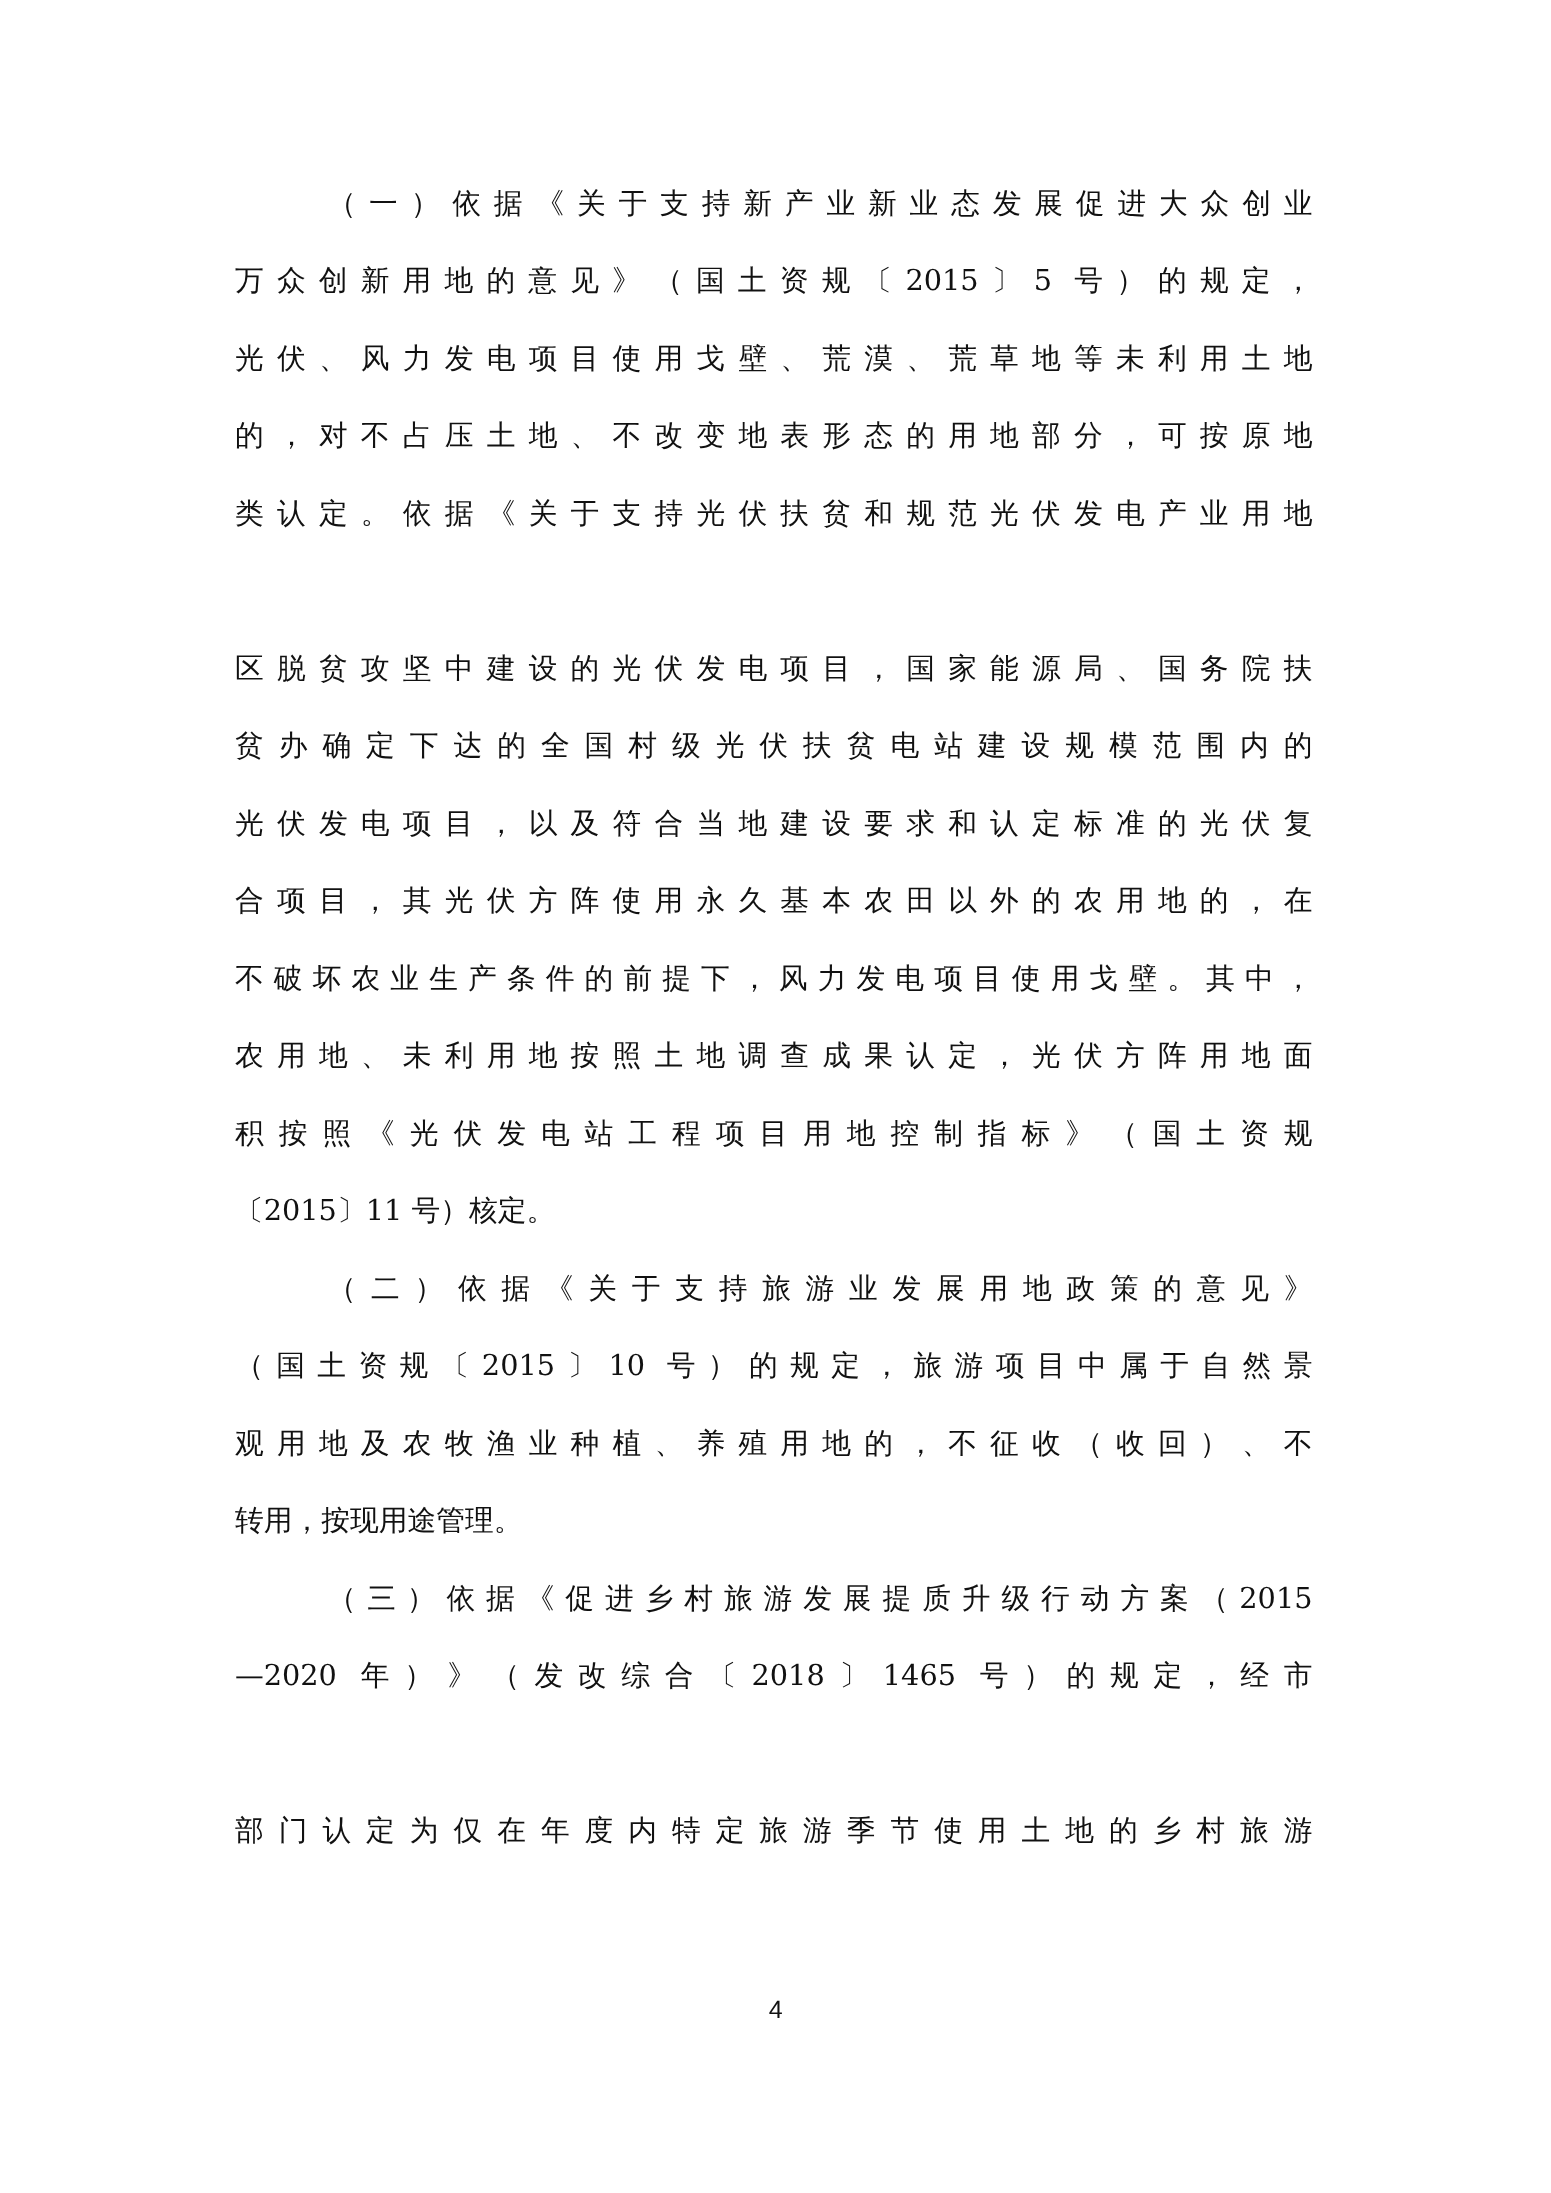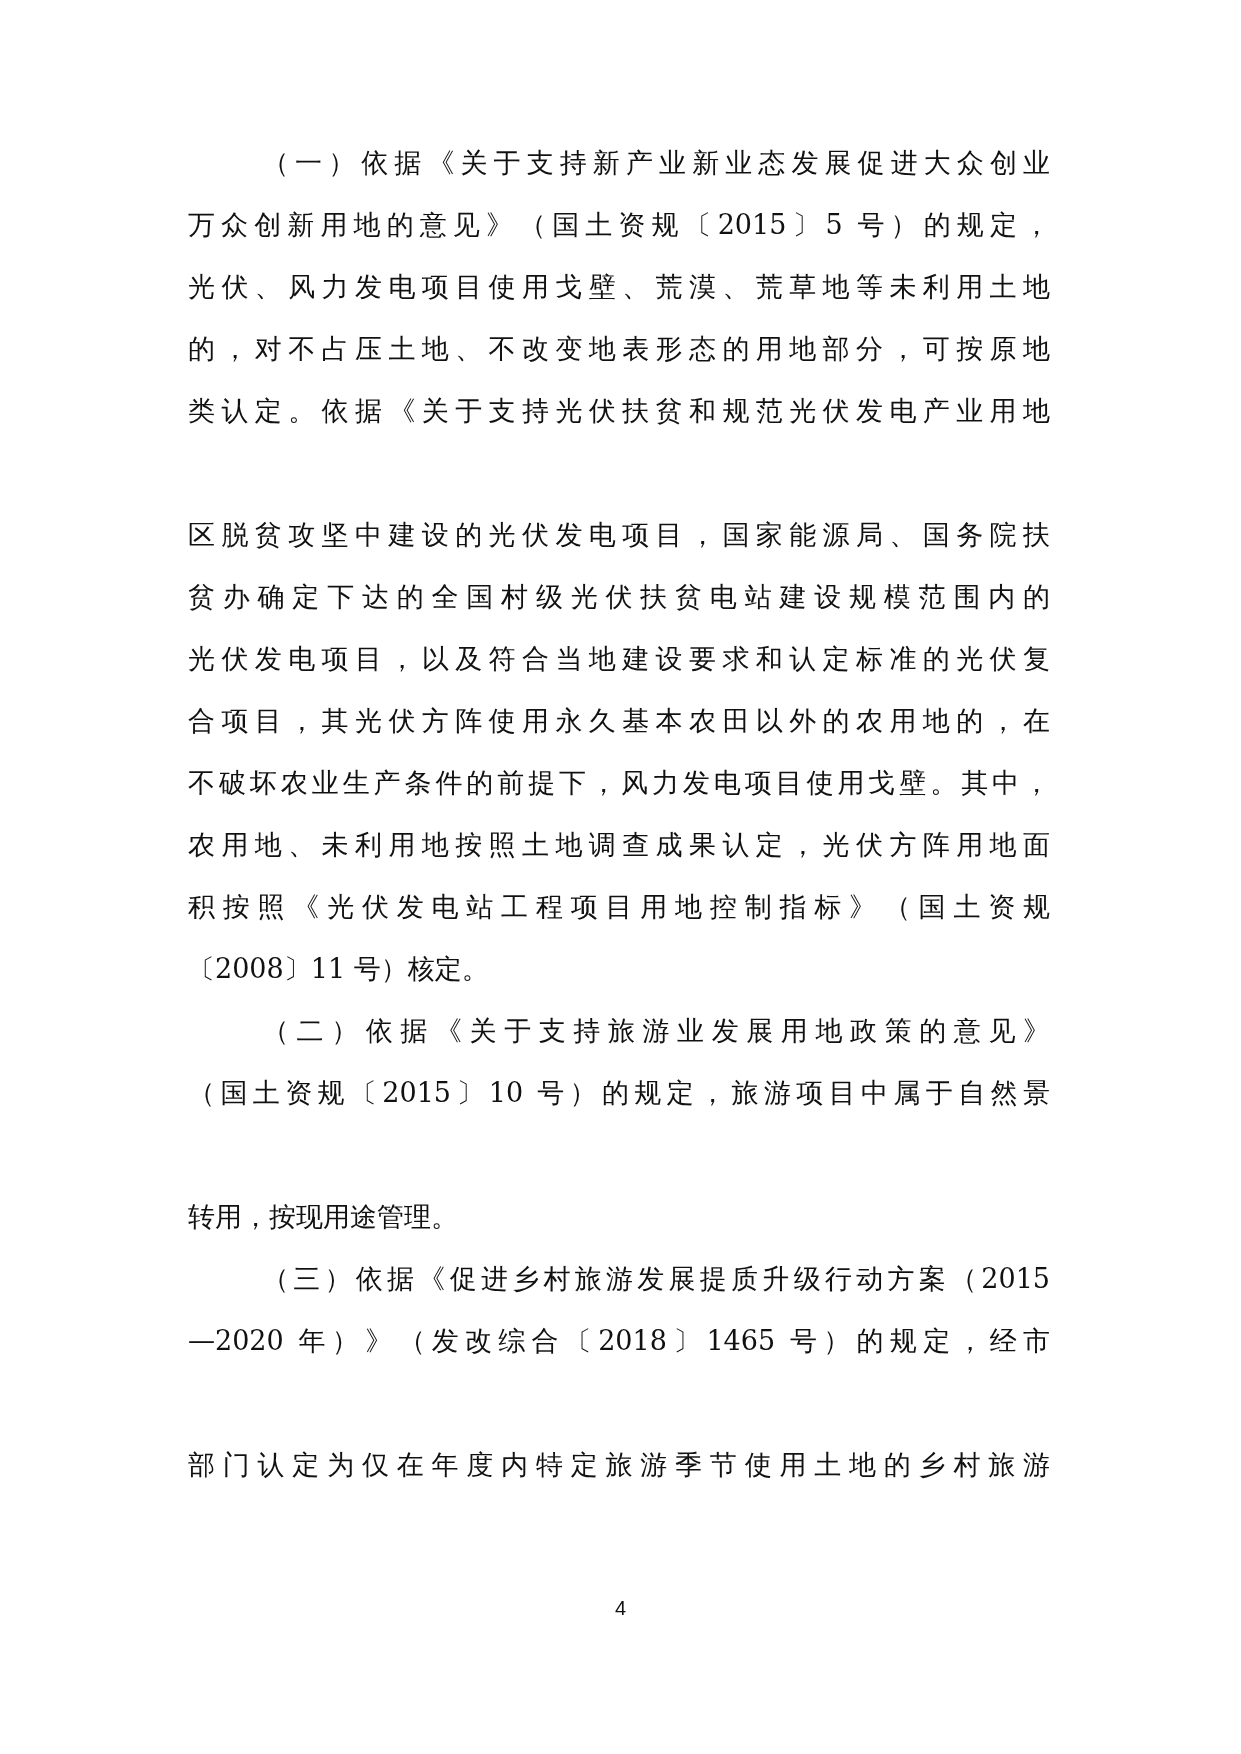--- a/index.html
+++ b/index.html
@@ -20,21 +20,21 @@
       left: 0; top: 0;
       width: 1241px;
       height: 1754px;
       background: #ffffff;
     }
     .line {
       position: absolute;
       left: 188px;
       width: 862px;
       height: 48px;
-      font-size: 27px;
+      font-size: 23px;
       line-height: 48px;
       white-space: nowrap;
       text-align: justify;
       text-align-last: justify;
       letter-spacing: 0px;
     }
     .line.last {
       text-align-last: left;
     }
     .line.indent {
@@ -62,24 +62,25 @@
   <div class="line" style="top:263px">光伏、风力发电项目使用戈壁、荒漠、荒草地等未利用土地</div>
   <div class="line" style="top:325px">的，对不占压土地、不改变地表形态的用地部分，可按原地</div>
   <div class="line" style="top:387px">类认定。依据《关于支持光伏扶贫和规范光伏发电产业用地</div>
   <div class="line" style="top:511px">区脱贫攻坚中建设的光伏发电项目，国家能源局、国务院扶</div>
   <div class="line" style="top:573px">贫办确定下达的全国村级光伏扶贫电站建设规模范围内的</div>
   <div class="line" style="top:635px">光伏发电项目，以及符合当地建设要求和认定标准的光伏复</div>
   <div class="line" style="top:697px">合项目，其光伏方阵使用永久基本农田以外的农用地的，在</div>
   <div class="line" style="top:759px">不破坏农业生产条件的前提下，风力发电项目使用戈壁。其中，</div>
   <div class="line" style="top:821px">农用地、未利用地按照土地调查成果认定，光伏方阵用地面</div>
   <div class="line" style="top:883px">积按照《光伏发电站工程项目用地控制指标》（国土资规</div>
-  <div class="line last" style="top:945px">〔2008〕11 号）核定。</div>
+  <div class="line last" style="top:945px">〔2015〕11 号）核定。</div>
 
   <div class="line indent" style="top:1007px">（二）依据《关于支持旅游业发展用地政策的意见》</div>
   <div class="line" style="top:1069px">（国土资规〔2015〕10 号）的规定，旅游项目中属于自然景</div>
+  <div class="line" style="top:1131px">观用地及农牧渔业种植、养殖用地的，不征收（收回）、不</div>
   <div class="line last" style="top:1193px">转用，按现用途管理。</div>
 
   <div class="line indent" style="top:1255px">（三）依据《促进乡村旅游发展提质升级行动方案（2015</div>
   <div class="line" style="top:1317px">—2020 年）》（发改综合〔2018〕1465 号）的规定，经市</div>
   <div class="line" style="top:1441px">部门认定为仅在年度内特定旅游季节使用土地的乡村旅游</div>
 
   <div class="page-number">4</div>
 </div>
 
 </body></html>

